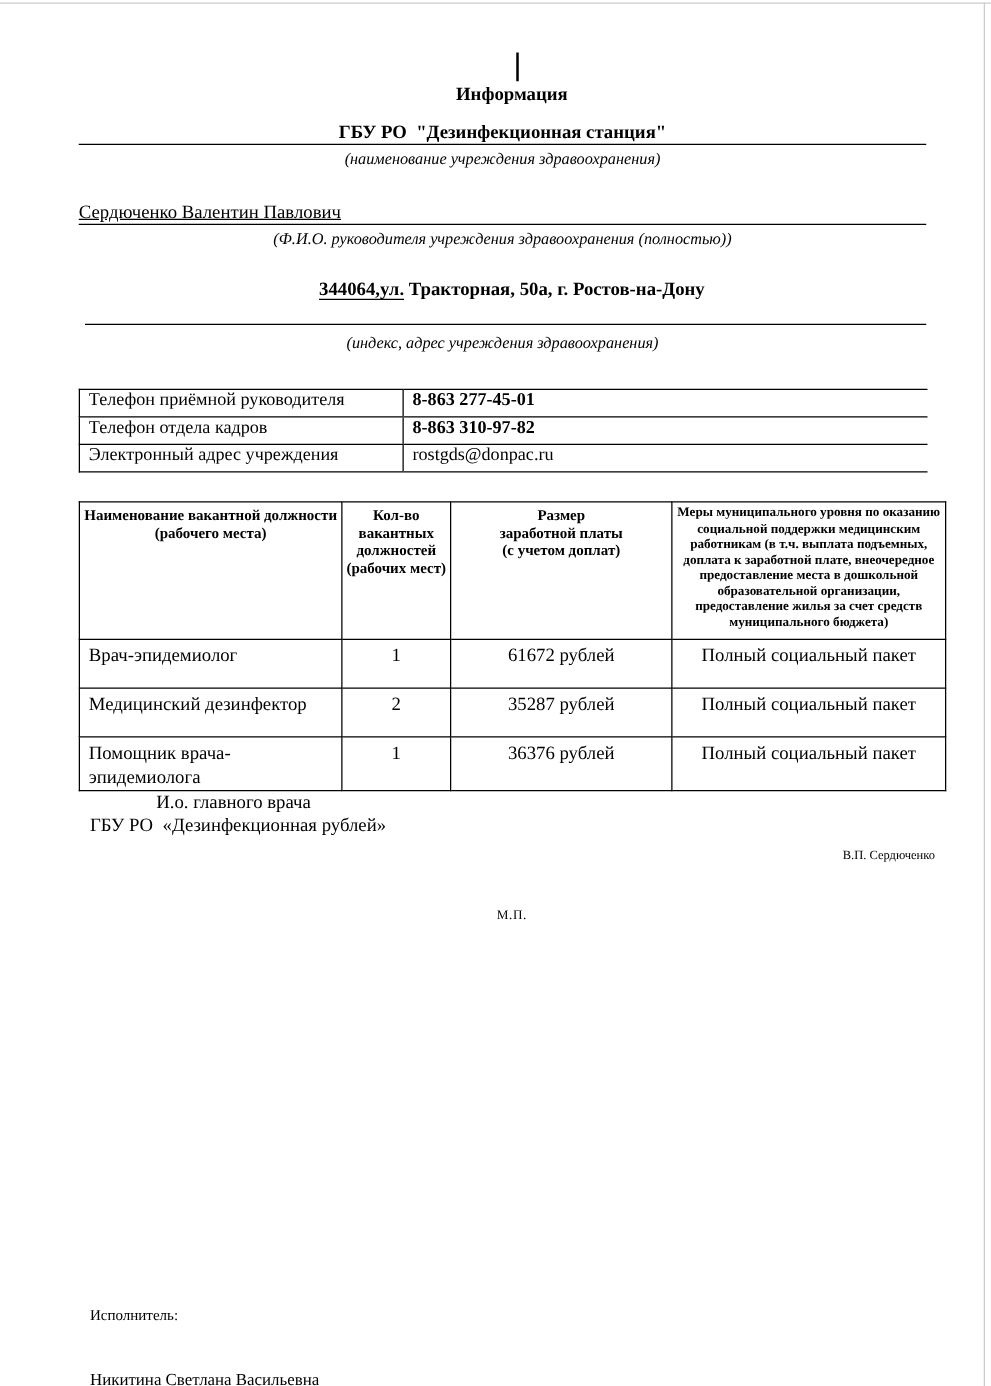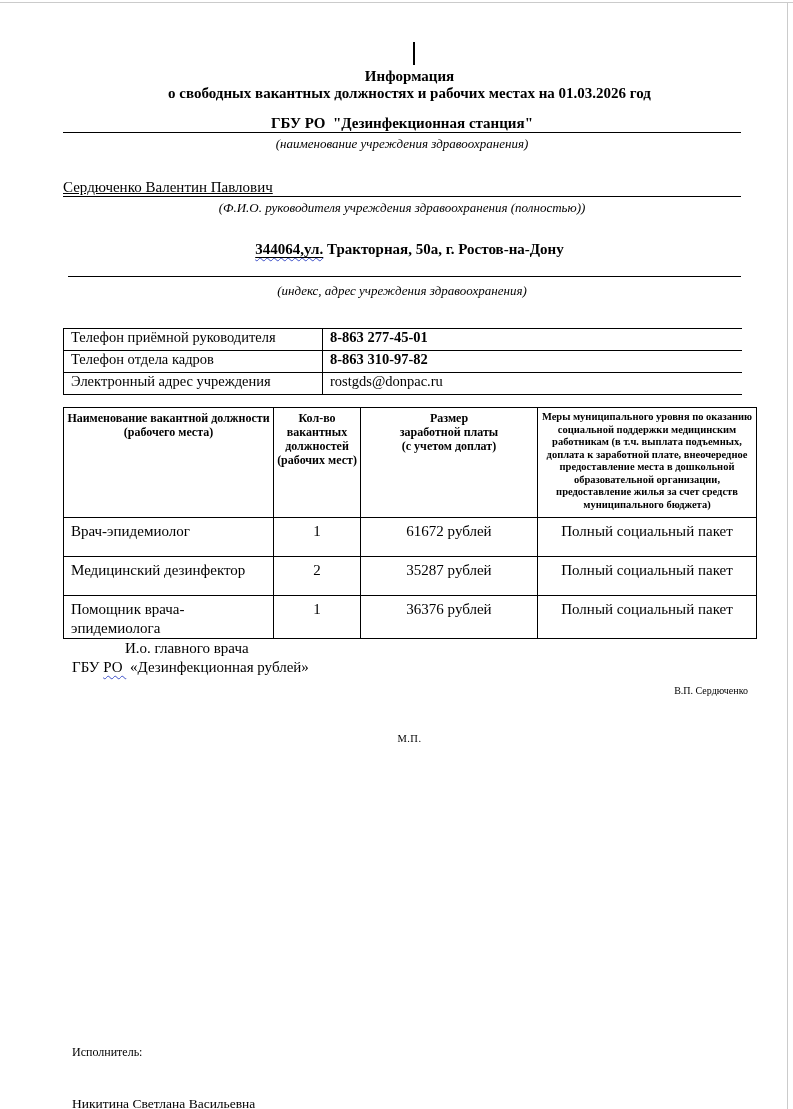--- a/index.html
+++ b/index.html
@@ -22,39 +22,38 @@
 
   .ruled { width: 678px; border-bottom: 1px solid #000; }
   .org-name { margin-top: 12px; text-align: center; font-weight: bold; font-size: 15px; line-height: 18px; white-space: pre-wrap; }
   .caption { margin-top: 3px; width: 678px; text-align: center; font-style: italic; font-size: 13px; line-height: 15px; }
   .director-name { margin-top: 27px; text-align: left; font-size: 15px; line-height: 18px; text-decoration: underline; }
   .address-line { margin-top: 25px; text-align: center; font-weight: bold; font-size: 15px; line-height: 18px; white-space: pre-wrap; }
   .rule { margin-top: 18px; margin-left: 5px; width: 673px; border-top: 1px solid #000; height: 0; }
   .caption-address { margin-top: 6px; }
 
   .squiggle {
-    text-decoration: underline;
     text-decoration-style: wavy;
     text-decoration-color: #3c50c8;
     text-decoration-thickness: 1px;
     text-underline-offset: 3px;
   }
   .solid-underline { text-decoration: underline; text-decoration-color: #000; text-decoration-thickness: 1px; }
 
   table { border-collapse: collapse; table-layout: fixed; }
   .contacts { margin-top: 30px; width: 678px; }
   .contacts td {
     border-top: 1px solid #000; border-bottom: 1px solid #000; border-left: 1px solid #000; border-right: 0;
     height: 19px; font-size: 14.5px; line-height: 17px; padding: 0 0 4px 7px; vertical-align: middle;
   }
   .contacts td.contact-label { width: 259px; }
   .contacts td.contact-value { width: 419px; }
   .contacts tr:nth-child(-n+2) td.contact-value { font-weight: bold; }
 
-  .vacancies { margin-top: 12px; width: 693px; }
+  .vacancies { margin-top: 23px; width: 693px; }
   .vacancies th, .vacancies td { border: 1px solid #000; vertical-align: top; }
   .vacancies th {
     font-weight: bold; text-align: center; white-space: pre-line;
     padding: 3px 2px 0 2px; height: 110px;
   }
   .vacancies th.h-pos, .vacancies th.h-count, .vacancies th.h-salary { font-size: 12px; line-height: 14px; }
   .vacancies th.h-support { font-size: 10.5px; line-height: 12.5px; padding: 3px 3px 0 3px; }
   .col-pos { width: 210px; } .col-count { width: 87px; } .col-salary { width: 177px; } .col-support { width: 219px; }
   .vacancies td { height: 39px; font-size: 15px; line-height: 19px; padding-top: 4px; }
   .vacancies td.c-pos { text-align: left; padding-left: 7px; padding-right: 7px; }
@@ -72,21 +71,20 @@
 </head>
 <body>
 
 <div class="page-edge-top"></div>
 <div class="page-edge-right"></div>
 <div class="text-cursor"></div>
 
 <div class="content">
 
   <div class="title-line1">Информация</div>
-  <div class="title-line2">о свободных вакантных должностях и рабочих местах на 01.03.2026 год</div>
 
   <div class="org-name ruled">ГБУ РО  "Дезинфекционная станция"</div>
   <div class="caption">(наименование учреждения здравоохранения)</div>
 
   <div class="director-name ruled">Сердюченко Валентин Павлович</div>
   <div class="caption">(Ф.И.О. руководителя учреждения здравоохранения (полностью))</div>
 
   <div class="address-line"><span class="squiggle"><span class="solid-underline">344064,ул.</span></span><span> Тракторная, 50а, г. Ростов-на-Дону</span></div>
   <div class="rule"></div>
   <div class="caption caption-address">(индекс, адрес учреждения здравоохранения)</div>

